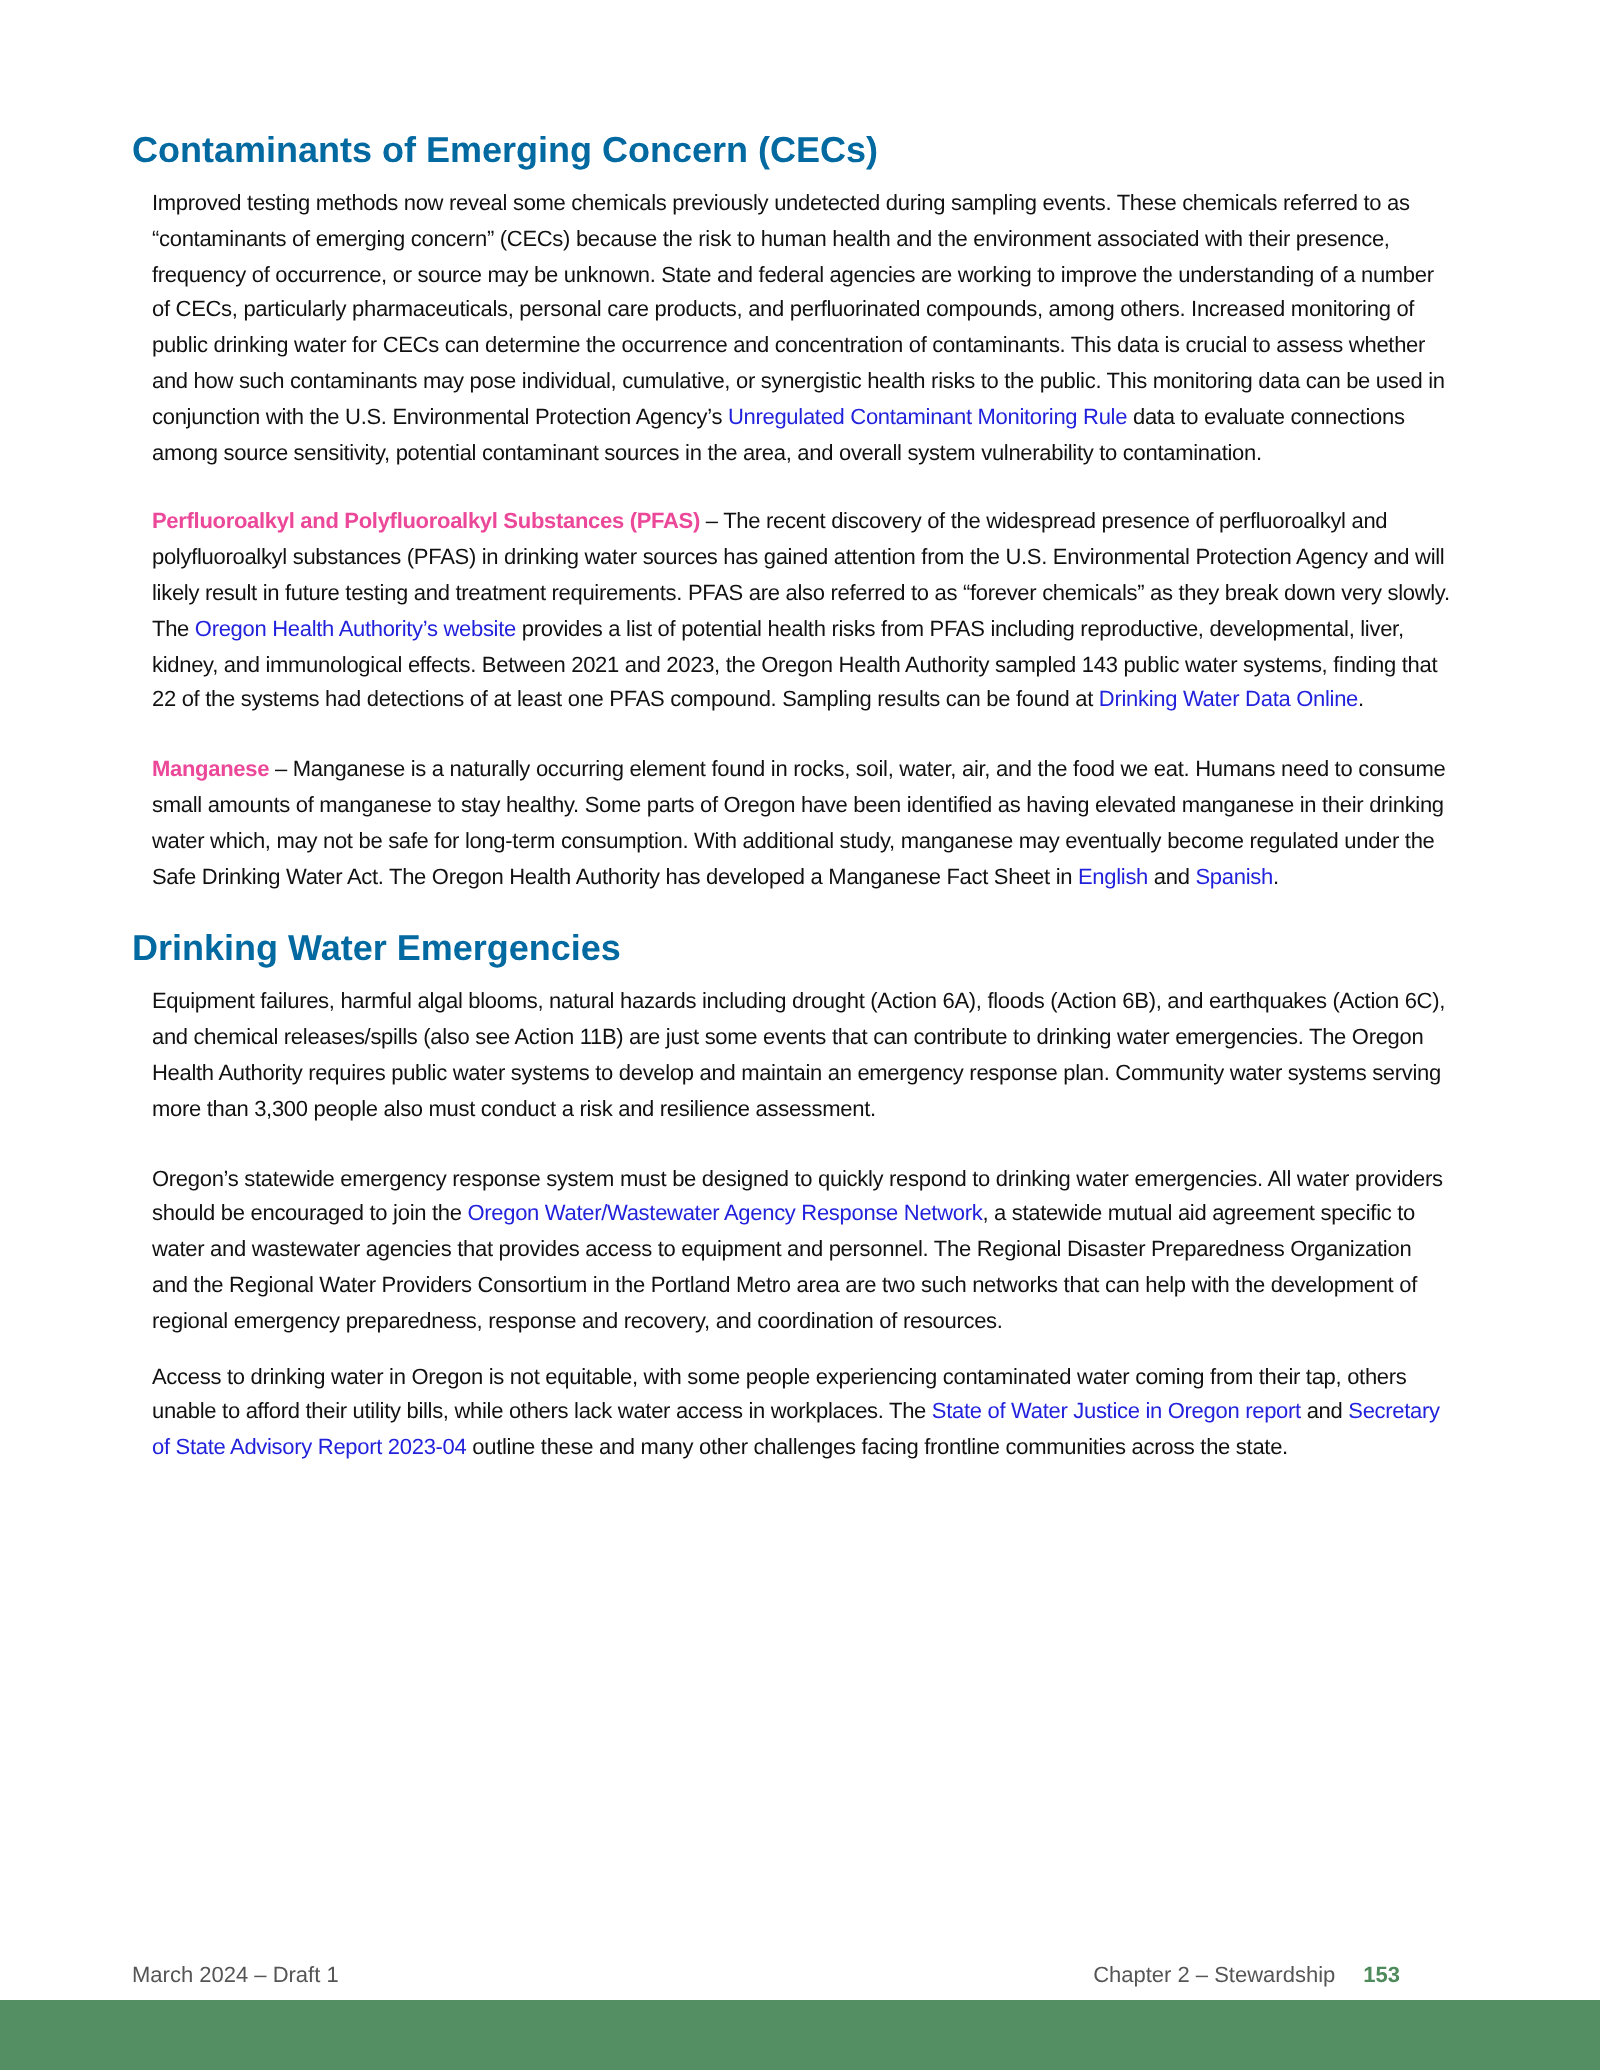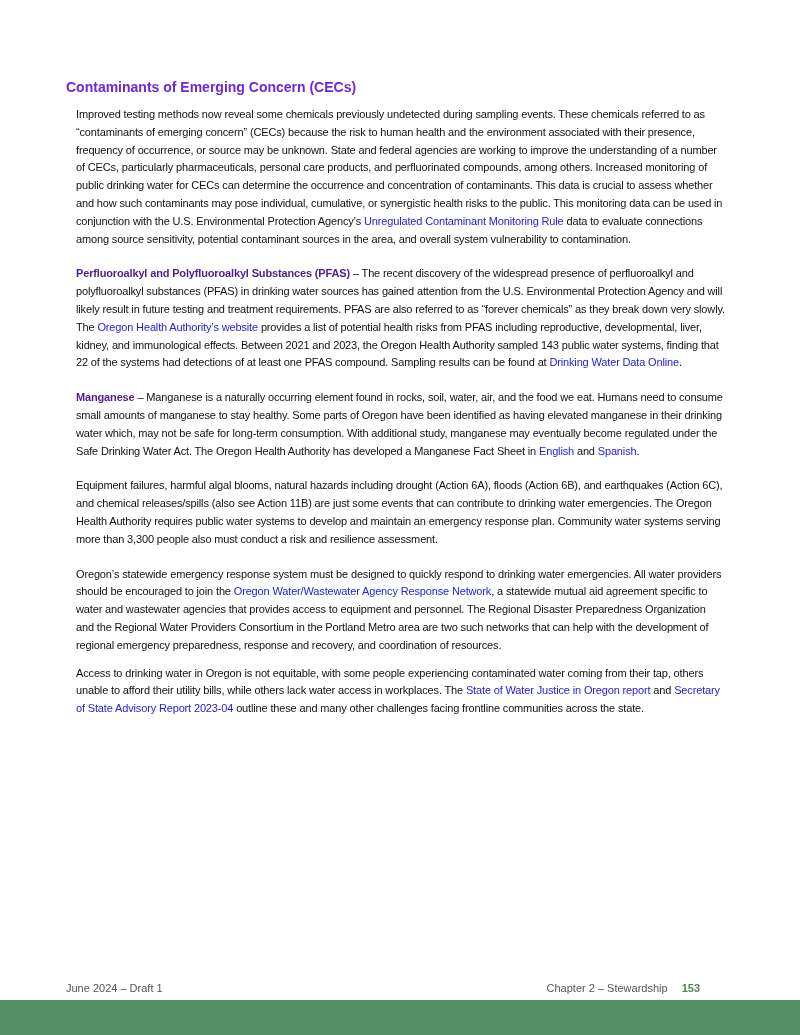--- a/index.html
+++ b/index.html
@@ -1,44 +1,45 @@
 <!DOCTYPE html>
 <html><head>
 <meta charset="utf-8">
 <style>
   html, body { margin: 0; padding: 0; background: #ffffff; }
   body { width: 800px; height: 1035px; position: relative; overflow: hidden;
          font-family: "Liberation Sans", sans-serif; color: #111; }
   .page { position: absolute; left: 66px; top: 66px; width: 670px; }
-  h2 { font-size: 14px; font-weight: bold; margin: 12px 0 4px 0; line-height: 18px; color: #6d28d9; }
+  h2 { font-size: 18px; font-weight: bold; margin: 0 0 4px 0; line-height: 18px; color: #0369a1; }
   p { font-size: 11px; line-height: 17.8px; margin: 10px; letter-spacing: -0.15px; }
   p.gap { margin-bottom: 17px; }
   a { color: #2222dd; text-decoration: none; }
-  b { color: #4c1d95; text-align: center; }
+  b { color: #ec4899; text-align: center; }
   .footer { position: absolute; left: 66px; right: 100px; top: 982px; font-size: 11px; color: #555; }
   .footer .left { position: absolute; left: 0; }
   .footer .right { position: absolute; right: 0; }
   .footer .pg { color: #4e8a5b; font-weight: bold; margin-left: 14px; text-align: right; }
   .band { position: absolute; left: 0; right: 0; top: 1000px; height: 35px; background: #538f62; }
 </style>
 </head>
 <body>
 
 <div class="page">
   <h2>Contaminants of Emerging Concern (CECs)</h2>
   <p class="gap"><span>Improved testing methods now reveal some chemicals previously undetected during sampling events. These chemicals referred to as “contaminants of emerging concern” (CECs) because the risk to human health and the environment associated with their presence, frequency of occurrence, or source may be unknown. State and federal agencies are working to improve the understanding of a number of CECs, particularly pharmaceuticals, personal care products, and perfluorinated compounds, among others. Increased monitoring of public drinking water for CECs can determine the occurrence and concentration of contaminants. This data is crucial to assess whether and how such contaminants may pose individual, cumulative, or synergistic health risks to the public. This monitoring data can be used in conjunction with the U.S. Environmental Protection Agency’s </span><a href="#">Unregulated Contaminant Monitoring Rule</a><span> data to evaluate connections among source sensitivity, potential contaminant sources in the area, and overall system vulnerability to contamination.</span></p>
 
   <p class="gap"><b>Perfluoroalkyl and Polyfluoroalkyl Substances (PFAS)</b><span> – The recent discovery of the widespread presence of perfluoroalkyl and polyfluoroalkyl substances (PFAS) in drinking water sources has gained attention from the U.S. Environmental Protection Agency and will likely result in future testing and treatment requirements. PFAS are also referred to as “forever chemicals” as they break down very slowly. The </span><a href="#">Oregon Health Authority’s website</a><span> provides a list of potential health risks from PFAS including reproductive, developmental, liver, kidney, and immunological effects. Between 2021 and 2023, the Oregon Health Authority sampled 143 public water systems, finding that 22 of the systems had detections of at least one PFAS compound. Sampling results can be found at </span><a href="#">Drinking Water Data Online</a><span>.</span></p>
 
 
   <p class="gap"><b>Manganese</b><span> – Manganese is a naturally occurring element found in rocks, soil, water, air, and the food we eat. Humans need to consume small amounts of manganese to stay healthy. Some parts of Oregon have been identified as having elevated manganese in their drinking water which, may not be safe for long-term consumption. With additional study, manganese may eventually become regulated under the Safe Drinking Water Act. The Oregon Health Authority has developed a Manganese Fact Sheet in </span><a href="#">English</a><span> and </span><a href="#">Spanish</a><span>.</span></p>
 
+  <h2>Drinking Water Emergencies</h2>
   <p class="gap">Equipment failures, harmful algal blooms, natural hazards including drought (Action 6A), floods (Action 6B), and earthquakes (Action 6C), and chemical releases/spills (also see Action 11B) are just some events that can contribute to drinking water emergencies. The Oregon Health Authority requires public water systems to develop and maintain an emergency response plan. Community water systems serving more than 3,300 people also must conduct a risk and resilience assessment.</p>
   <p><span>Oregon’s statewide emergency response system must be designed to quickly respond to drinking water emergencies. All water providers should be encouraged to join the </span><a href="#">Oregon Water/Wastewater Agency Response Network</a><span>, a statewide mutual aid agreement specific to water and wastewater agencies that provides access to equipment and personnel. The Regional Disaster Preparedness Organization and the Regional Water Providers Consortium in the Portland Metro area are two such networks that can help with the development of regional emergency preparedness, response and recovery, and coordination of resources.</span></p>
 
   <p><span>Access to drinking water in Oregon is not equitable, with some people experiencing contaminated water coming from their tap, others unable to afford their utility bills, while others lack water access in workplaces. The </span><a href="#">State of Water Justice in Oregon report</a><span> and </span><a href="#">Secretary of State Advisory Report 2023-04</a><span> outline these and many other challenges facing frontline communities across the state.</span></p>
 </div>
 
 <div class="footer">
-  <span class="left">June 2024 – Draft 1</span>
+  <span class="left">March 2024 – Draft 1</span>
   <span class="right"><span>Chapter 2 – Stewardship</span><span class="pg">153</span></span>
 </div>
 <div class="band"></div>
 
 </body></html>

